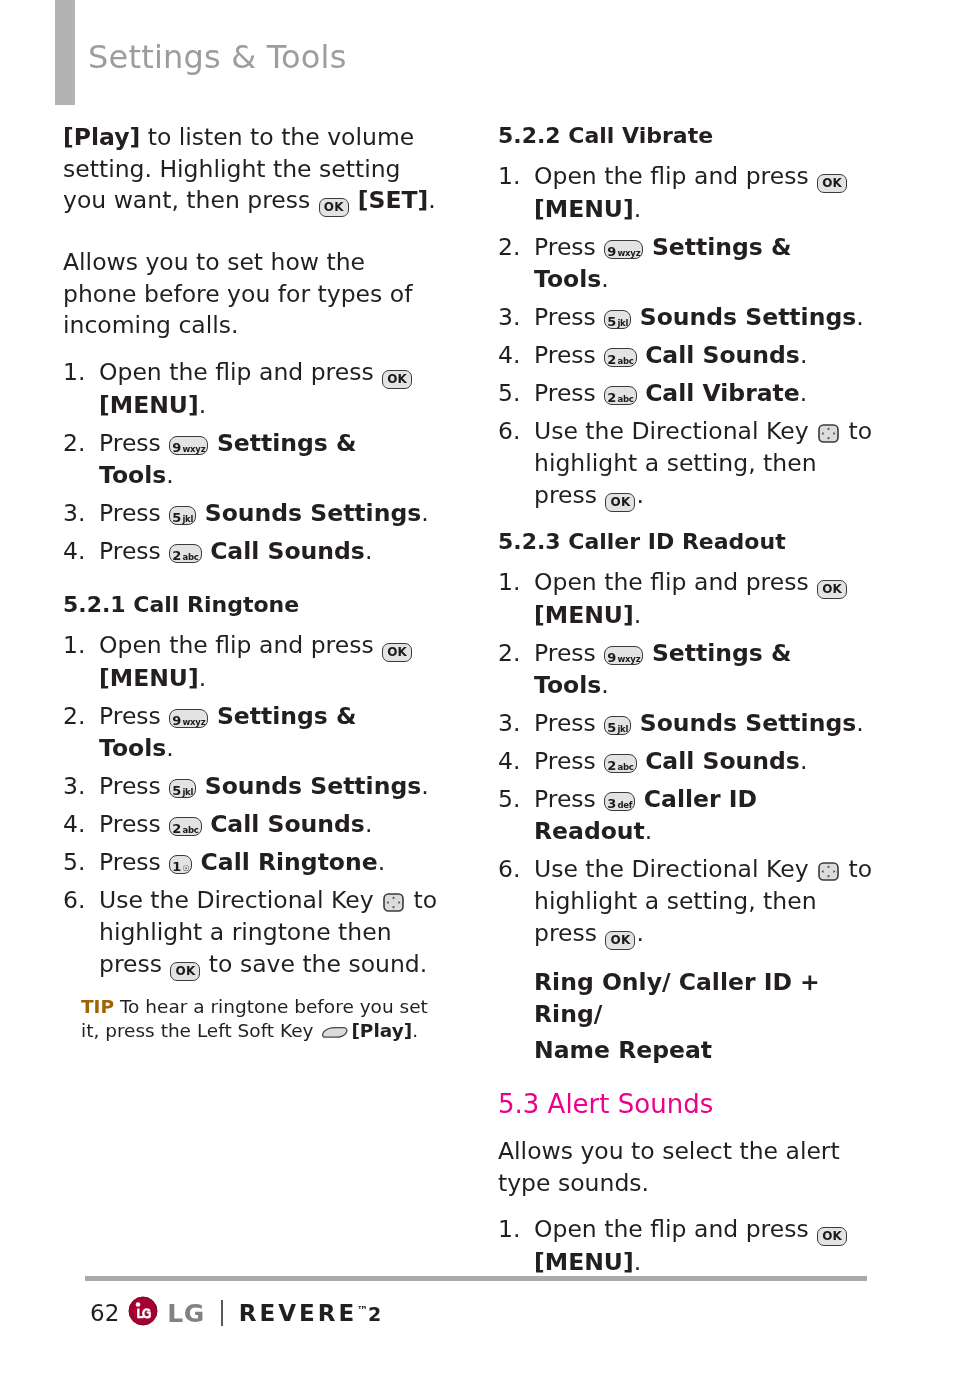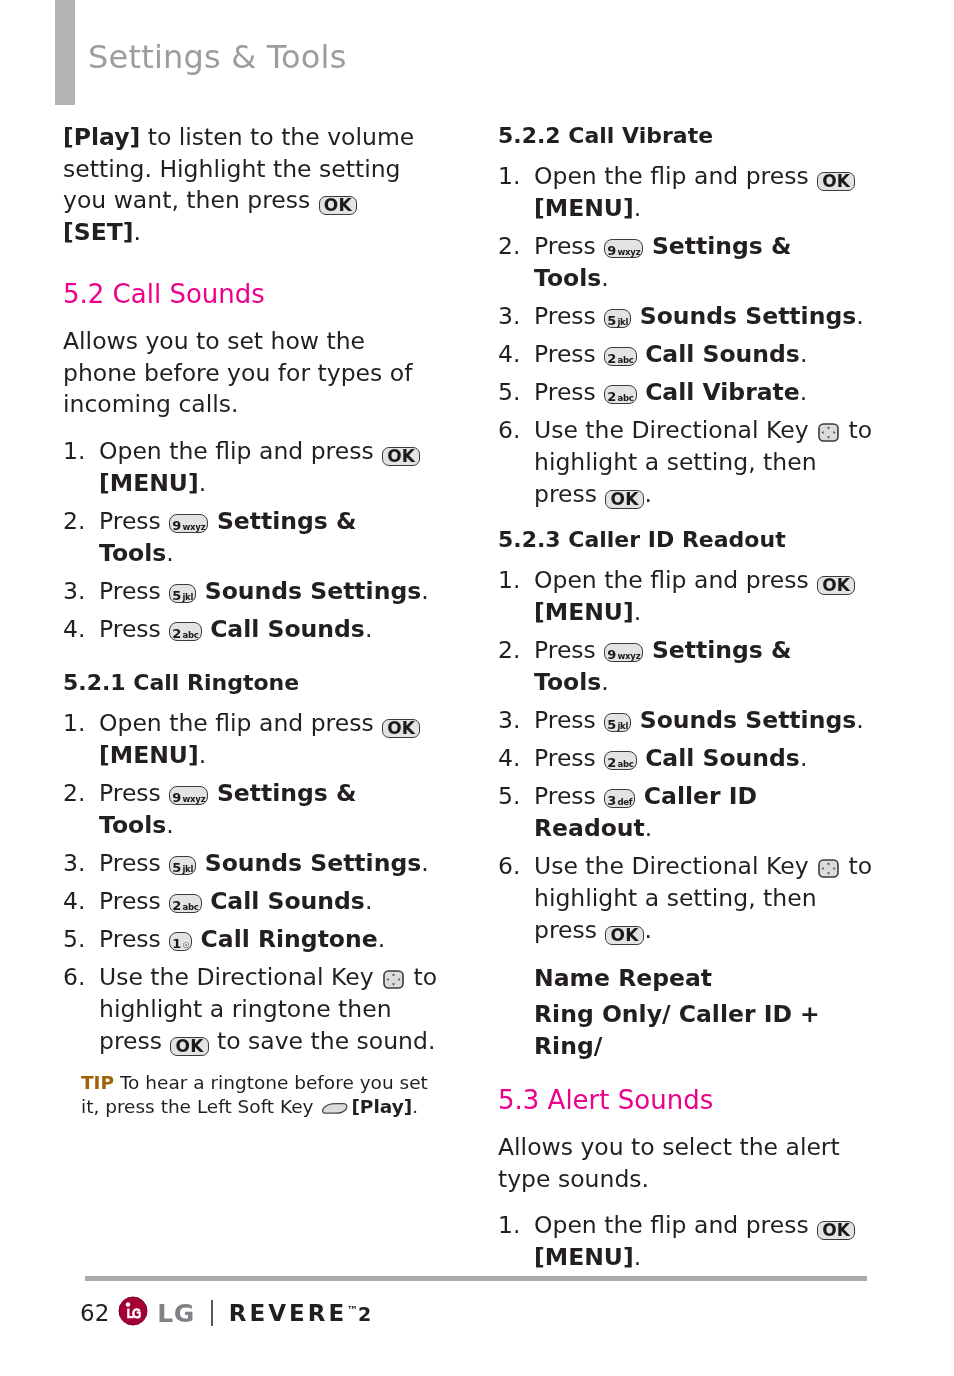--- a/index.html
+++ b/index.html
@@ -158,21 +158,21 @@
   .ok-key {
     display: inline-block;
     vertical-align: -3px;
     border: 1.7px solid #3a3a3a;
     border-radius: 7px;
     background: #e3e3e3;
     height: 17px;
     line-height: 16px;
     padding: 0 4px;
     margin: 0 1px;
-    font-size: 17px;
+    font-size: 12px;
     font-weight: bold;
     letter-spacing: 0.2px;
     color: #1a1a1a;
     font-family: "DejaVu Sans", "Liberation Sans", sans-serif;
   }
 
   .dir-key {
     display: inline-block;
     vertical-align: -4px;
     width: 21px;
@@ -192,21 +192,21 @@
   .footer-rule {
     position: absolute;
     left: 85px;
     top: 1276px;
     width: 782px;
     height: 5px;
     background: #aaaaaa;
   }
   .footer {
     position: absolute;
-    left: 80px;
+    left: 90px;
     top: 1296px;
     display: flex;
     align-items: center;
     gap: 9px;
   }
   .page-num {
     font-size: 23px;
     color: #231f20;
   }
   .lg-mark { display: block; }
@@ -249,21 +249,20 @@
 
 <div class="col col-left">
 
   <p class="para">
     <span class="bold">[Play]</span><span> to listen to the volume setting. Highlight the setting you want, then press </span><span class="ok-key">OK</span><span class="bold"> [SET]</span><span>.</span>
   </p>
 
 
   <div class="spacer-lg"></div>
 
-  <h2 class="h-section">5.2 Call Sounds</h2>
   <p class="para body-text">Allows you to set how the phone before you for types of incoming calls.</p>
 
   <div class="li">
     <span class="num">1.</span>
     <span class="txt"><span>Open the flip and press </span><span class="ok-key">OK</span><br><span class="bold">[MENU]</span><span>.</span></span>
   </div>
 
   <div class="li">
     <span class="num">2.</span>
     <span class="txt"><span>Press </span><span class="key"><span class="d">9</span><span class="l">wxyz</span></span> <span class="bold">Settings &amp; Tools</span><span>.</span></span>
@@ -402,22 +401,22 @@
     <span class="txt"><span>Use the Directional Key </span><span class="dir-key"><svg width="21" height="19" viewBox="0 0 21 19">
             <rect x="1" y="1" width="19" height="17" rx="4.5" ry="4.5" fill="#dcdcdc" stroke="#3a3a3a" stroke-width="1.6"></rect>
             <path d="M10.5 3.4 L8.9 5.4 L12.1 5.4 Z" fill="#3a3a3a"></path>
             <path d="M10.5 15.6 L8.9 13.6 L12.1 13.6 Z" fill="#3a3a3a"></path>
             <path d="M3.6 9.5 L5.5 8.1 L5.5 10.9 Z" fill="#3a3a3a"></path>
             <path d="M17.4 9.5 L15.5 8.1 L15.5 10.9 Z" fill="#3a3a3a"></path>
           </svg></span><span> to highlight a setting, then press </span><span class="ok-key">OK</span><span>.</span></span>
   </div>
 
   <div class="spacer-sm"></div>
+  <div class="opt-line">Ring Only/ Caller ID + Ring/</div>
   <div class="opt-line">Name Repeat</div>
-  <div class="opt-line">Ring Only/ Caller ID + Ring/</div>
 
   <div class="spacer-md"></div>
 
   <h2 class="h-section">5.3 Alert Sounds</h2>
   <p class="para body-text">Allows you to select the alert type sounds.</p>
 
   <div class="li">
     <span class="num">1.</span>
     <span class="txt"><span>Open the flip and press </span><span class="ok-key">OK</span><br><span class="bold">[MENU]</span><span>.</span></span>
   </div>

